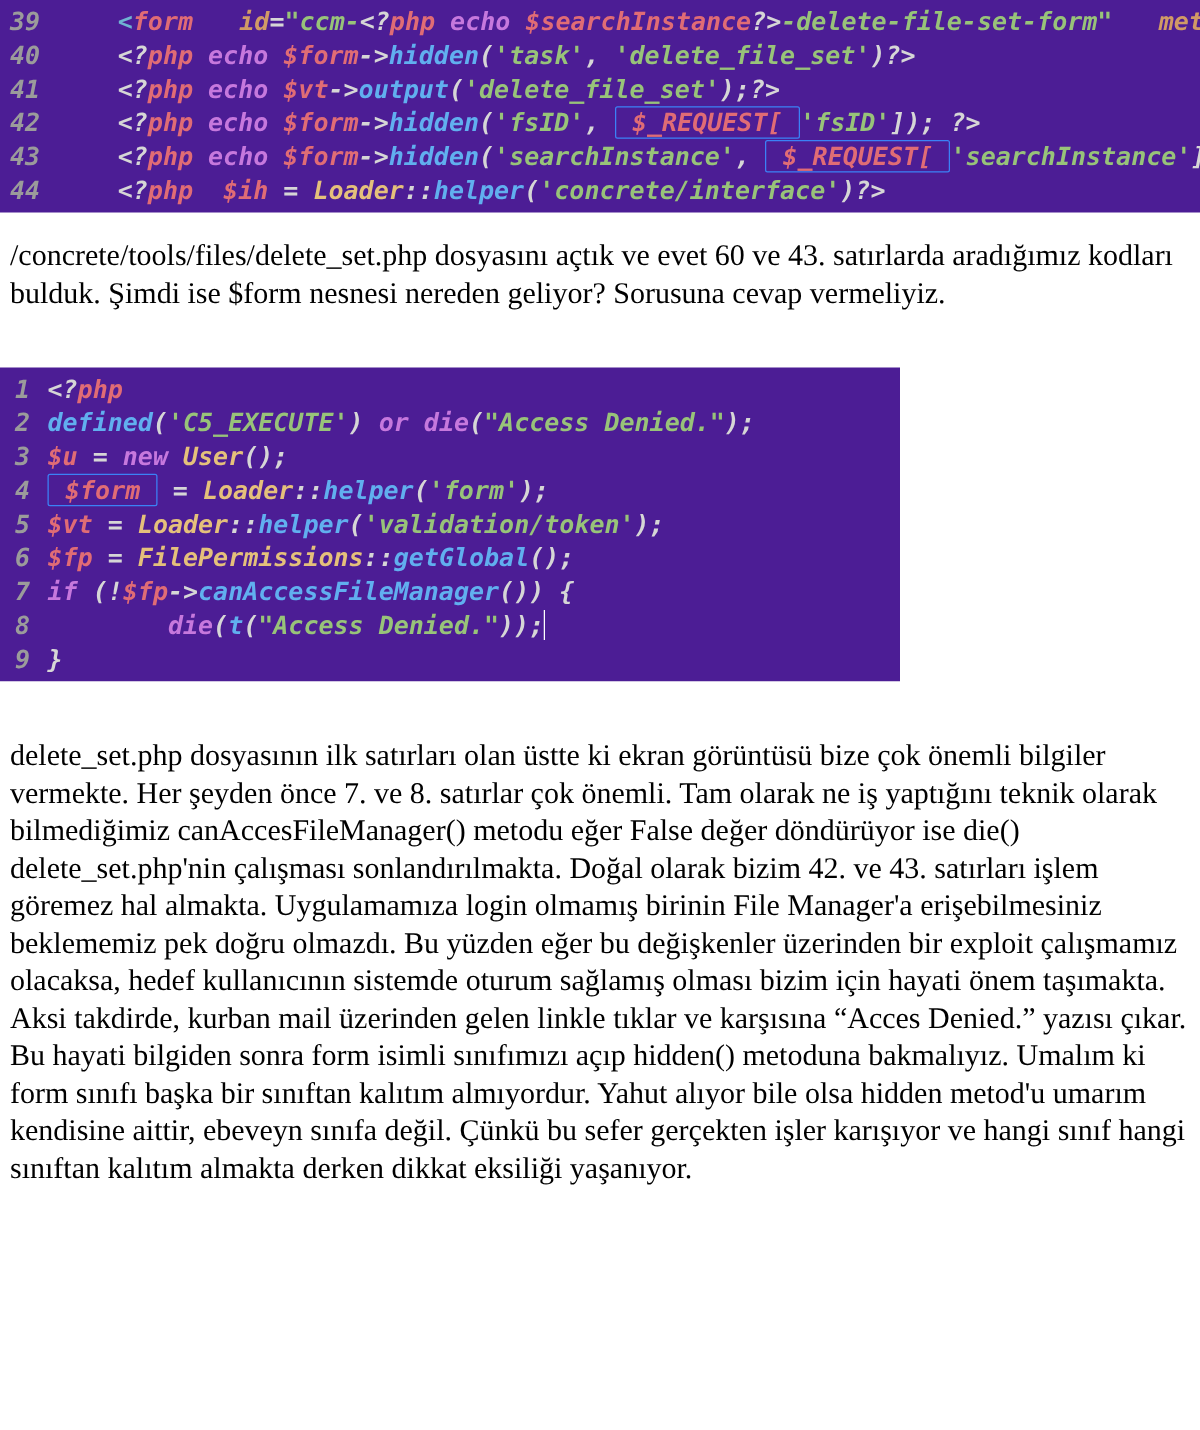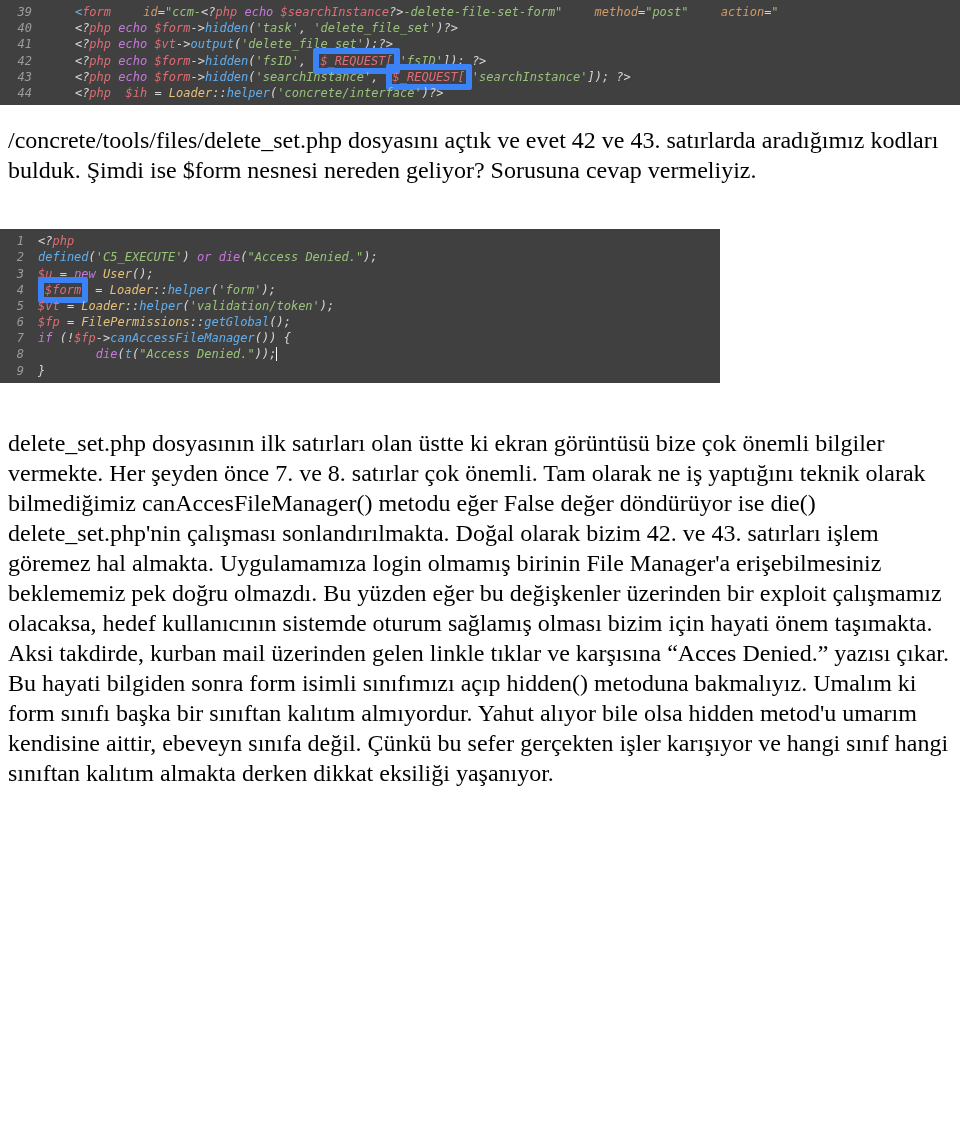--- a/index.html
+++ b/index.html
@@ -4,28 +4,29 @@
 <style>
   body {
     margin: 0;
     padding: 0;
     font-family: "Times New Roman", Times, serif;
     background: #ffffff;
     color: #000000;
     width: 960px;
   }
   .code-block {
-    background: #404040;
+    background: #4c1d95;
     font-family: "Consolas", "Monaco", monospace;
-    font-size: 12px;
+    font-size: 20px;
     line-height: 1.35;
     padding: 4px 0;
     font-style: italic;
     white-space: pre;
     overflow: hidden;
+    font-weight: bold;
   }
   .code-block .line {
     display: flex;
   }
   .code-block .gutter {
     color: #9b9b9b;
     text-align: right;
     width: 32px;
     padding-right: 14px;
     flex-shrink: 0;
@@ -48,23 +49,23 @@
   .c-default { color: #d6d6d6; }
   .c-tag { color: #6fb3d2; }
   .c-red { color: #e06c75; }
   .c-green { color: #98c379; }
   .c-orange { color: #d19a66; margin-left: 25px; }
   .c-purple { color: #c678dd; text-align: center; }
   .c-yellow { color: #e5c07b; }
   .c-blue { color: #61afef; }
   .c-white { color: #d6d6d6; }
   .boxed {
-    border: 6px solid #3b82f6;
+    border: 1px solid #3b82f6;
     border-radius: 2px;
-    padding: 0 1px;
+    padding: 0 13px;
   }
   .cursor {
     border-left: 1px solid #fff;
     margin-left: 0px;
   }
   .prose {
     font-size: 24px;
     line-height: 1.25;
     padding: 20px 10px 10px 8px;
   }
@@ -72,20 +73,20 @@
     margin: 0 0 4px 0;
   }
   .bold { font-weight: normal; }
 </style>
 </head>
 <body>
 
 <div class="code-block block1"><div class="line"><span class="gutter">39</span><span class="code"><span class="c-default">    </span><span class="c-tag">&lt;</span><span class="c-red">form </span><span class="c-orange">id</span><span class="c-white">=</span><span class="c-green">"ccm-</span><span class="c-default">&lt;?</span><span class="c-red">php </span><span class="c-purple">echo </span><span class="c-red">$searchInstance</span><span class="c-default">?&gt;</span><span class="c-green">-delete-file-set-form"</span><span class="c-default"> </span><span class="c-orange">method</span><span class="c-white">=</span><span class="c-green">"post"</span><span class="c-default"> </span><span class="c-orange">action</span><span class="c-white">=</span><span class="c-green">"</span></span></div><div class="line"><span class="gutter">40</span><span class="code"><span class="c-default">    </span><span class="c-default">&lt;?</span><span class="c-red">php </span><span class="c-purple">echo </span><span class="c-red">$form</span><span class="c-white">-&gt;</span><span class="c-blue">hidden</span><span class="c-white">(</span><span class="c-green">'task'</span><span class="c-white">, </span><span class="c-green">'delete_file_set'</span><span class="c-white">)</span><span class="c-default">?&gt;</span></span></div><div class="line"><span class="gutter">41</span><span class="code"><span class="c-default">    </span><span class="c-default">&lt;?</span><span class="c-red">php </span><span class="c-purple">echo </span><span class="c-red">$vt</span><span class="c-white">-&gt;</span><span class="c-blue">output</span><span class="c-white">(</span><span class="c-green">'delete_file_set'</span><span class="c-white">);</span><span class="c-default">?&gt;</span></span></div><div class="line"><span class="gutter">42</span><span class="code"><span class="c-default">    </span><span class="c-default">&lt;?</span><span class="c-red">php </span><span class="c-purple">echo </span><span class="c-red">$form</span><span class="c-white">-&gt;</span><span class="c-blue">hidden</span><span class="c-white">(</span><span class="c-green">'fsID'</span><span class="c-white">, </span><span class="c-red boxed">$_REQUEST[</span><span class="c-green">'fsID'</span><span class="c-white">]); </span><span class="c-default">?&gt;</span></span></div><div class="line"><span class="gutter">43</span><span class="code"><span class="c-default">    </span><span class="c-default">&lt;?</span><span class="c-red">php </span><span class="c-purple">echo </span><span class="c-red">$form</span><span class="c-white">-&gt;</span><span class="c-blue">hidden</span><span class="c-white">(</span><span class="c-green">'searchInstance'</span><span class="c-white">, </span><span class="c-red boxed">$_REQUEST[</span><span class="c-green">'searchInstance'</span><span class="c-white">]); </span><span class="c-default">?&gt;</span></span></div><div class="line"><span class="gutter">44</span><span class="code"><span class="c-default">    </span><span class="c-default">&lt;?</span><span class="c-red">php  </span><span class="c-red">$ih </span><span class="c-white">= </span><span class="c-yellow">Loader</span><span class="c-white">::</span><span class="c-blue">helper</span><span class="c-white">(</span><span class="c-green">'concrete/interface'</span><span class="c-white">)</span><span class="c-default">?&gt;</span></span></div></div>
 
 <div class="prose">
-  <p>/concrete/tools/files/delete_set.php dosyasını açtık ve evet 42 ve 43. satırlarda aradığımız kodları bulduk. Şimdi ise $form nesnesi nereden geliyor? Sorusuna cevap vermeliyiz.</p>
+  <p>/concrete/tools/files/delete_set.php dosyasını açtık ve evet 60 ve 43. satırlarda aradığımız kodları bulduk. Şimdi ise $form nesnesi nereden geliyor? Sorusuna cevap vermeliyiz.</p>
 </div>
 
 <div class="code-block block2"><div class="line"><span class="gutter">1</span><span class="code"><span class="c-default">&lt;?</span><span class="c-red">php</span></span></div><div class="line"><span class="gutter">2</span><span class="code"><span class="c-blue">defined</span><span class="c-white">(</span><span class="c-green">'C5_EXECUTE'</span><span class="c-white">) </span><span class="c-purple">or </span><span class="c-purple">die</span><span class="c-white">(</span><span class="c-green">"Access Denied."</span><span class="c-white">);</span></span></div><div class="line"><span class="gutter">3</span><span class="code"><span class="c-red">$u </span><span class="c-white">= </span><span class="c-purple">new </span><span class="c-yellow">User</span><span class="c-white">();</span></span></div><div class="line"><span class="gutter">4</span><span class="code"><span class="c-red boxed">$form</span><span class="c-white"> = </span><span class="c-yellow">Loader</span><span class="c-white">::</span><span class="c-blue">helper</span><span class="c-white">(</span><span class="c-green">'form'</span><span class="c-white">);</span></span></div><div class="line"><span class="gutter">5</span><span class="code"><span class="c-red">$vt </span><span class="c-white">= </span><span class="c-yellow">Loader</span><span class="c-white">::</span><span class="c-blue">helper</span><span class="c-white">(</span><span class="c-green">'validation/token'</span><span class="c-white">);</span></span></div><div class="line"><span class="gutter">6</span><span class="code"><span class="c-red">$fp </span><span class="c-white">= </span><span class="c-yellow">FilePermissions</span><span class="c-white">::</span><span class="c-blue">getGlobal</span><span class="c-white">();</span></span></div><div class="line"><span class="gutter">7</span><span class="code"><span class="c-purple">if </span><span class="c-white">(!</span><span class="c-red">$fp</span><span class="c-white">-&gt;</span><span class="c-blue">canAccessFileManager</span><span class="c-white">()) {</span></span></div><div class="line"><span class="gutter">8</span><span class="code"><span class="c-default">        </span><span class="c-purple">die</span><span class="c-white">(</span><span class="c-blue">t</span><span class="c-white">(</span><span class="c-green">"Access Denied."</span><span class="c-white">));</span><span class="cursor"></span></span></div><div class="line"><span class="gutter">9</span><span class="code"><span class="c-white">}</span></span></div></div>
 
 <div class="prose">
   <p id="para2"><span>delete_set.php dosyasının ilk satırları olan üstte ki ekran görüntüsü bize çok önemli bilgiler vermekte. Her şeyden önce 7. ve 8. satırlar çok önemli. Tam olarak ne iş yaptığını teknik olarak bilmediğimiz </span><span class="bold">canAccesFileManager()</span><span> metodu eğer False değer döndürüyor ise </span><span class="bold">die()</span><span> delete_set.php'nin çalışması sonlandırılmakta. Doğal olarak bizim 42. ve 43. satırları işlem göremez hal almakta. Uygulamamıza login olmamış birinin File Manager'a erişebilmesiniz beklememiz pek doğru olmazdı. Bu yüzden eğer bu değişkenler üzerinden bir exploit çalışmamız olacaksa, hedef kullanıcının sistemde oturum sağlamış olması bizim için hayati önem taşımakta. Aksi takdirde, kurban mail üzerinden gelen linkle tıklar ve karşısına “Acces Denied.” yazısı çıkar. Bu hayati bilgiden sonra </span><span class="bold">form</span><span> isimli sınıfımızı açıp </span><span class="bold">hidden()</span><span> metoduna bakmalıyız. Umalım ki </span><span class="bold">form</span><span> sınıfı başka bir sınıftan kalıtım almıyordur. Yahut alıyor bile olsa hidden metod'u umarım kendisine aittir, ebeveyn sınıfa değil. Çünkü bu sefer gerçekten işler karışıyor ve hangi sınıf hangi sınıftan kalıtım almakta derken dikkat eksiliği yaşanıyor.</span></p>
 </div>
 
 </body></html>

